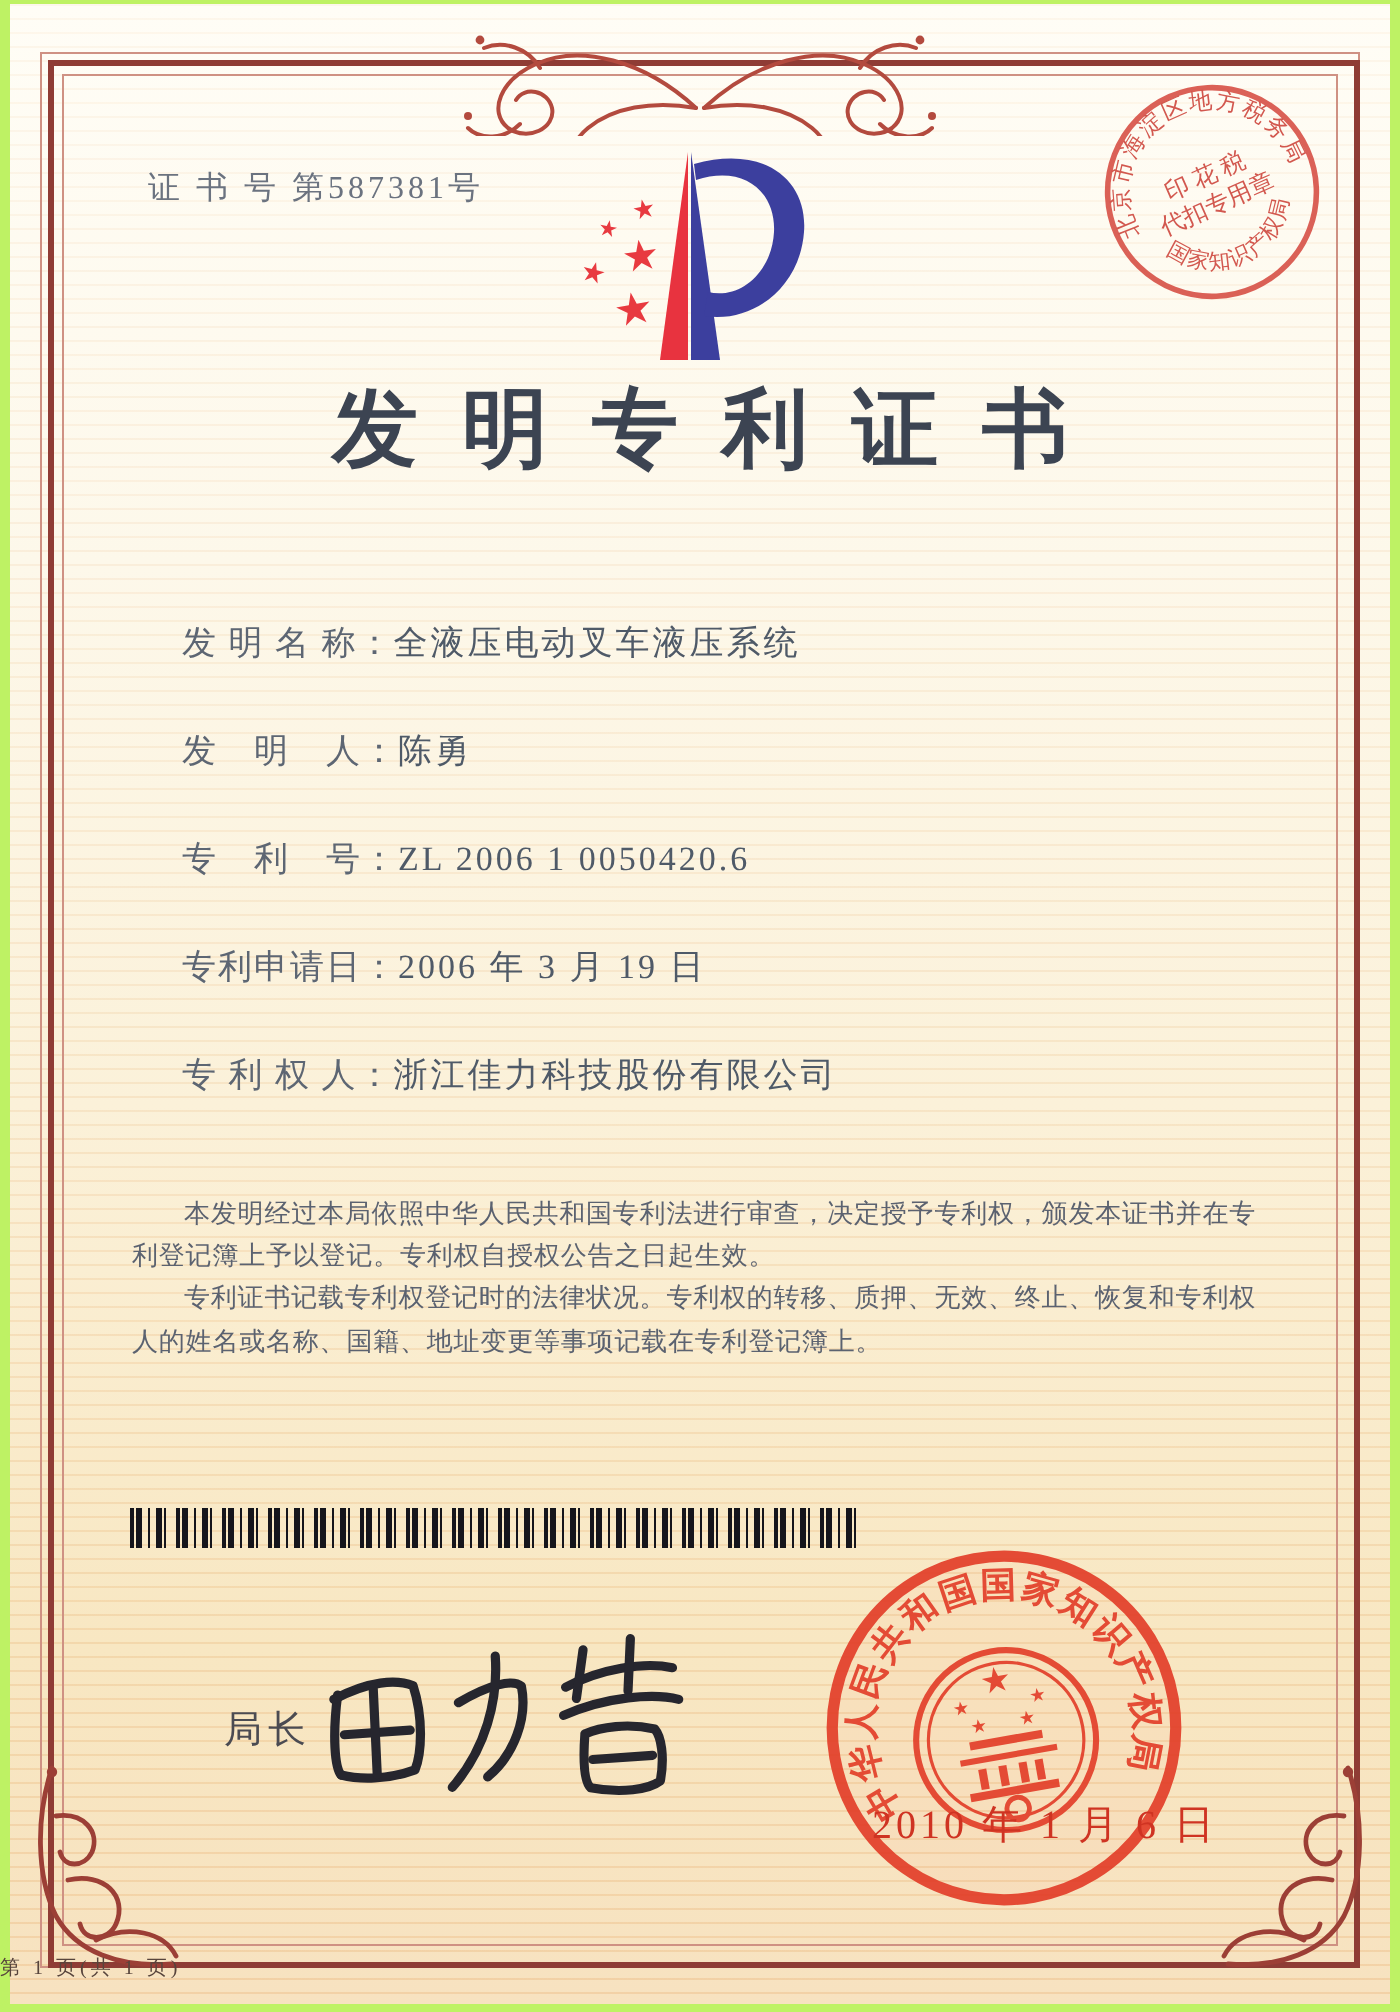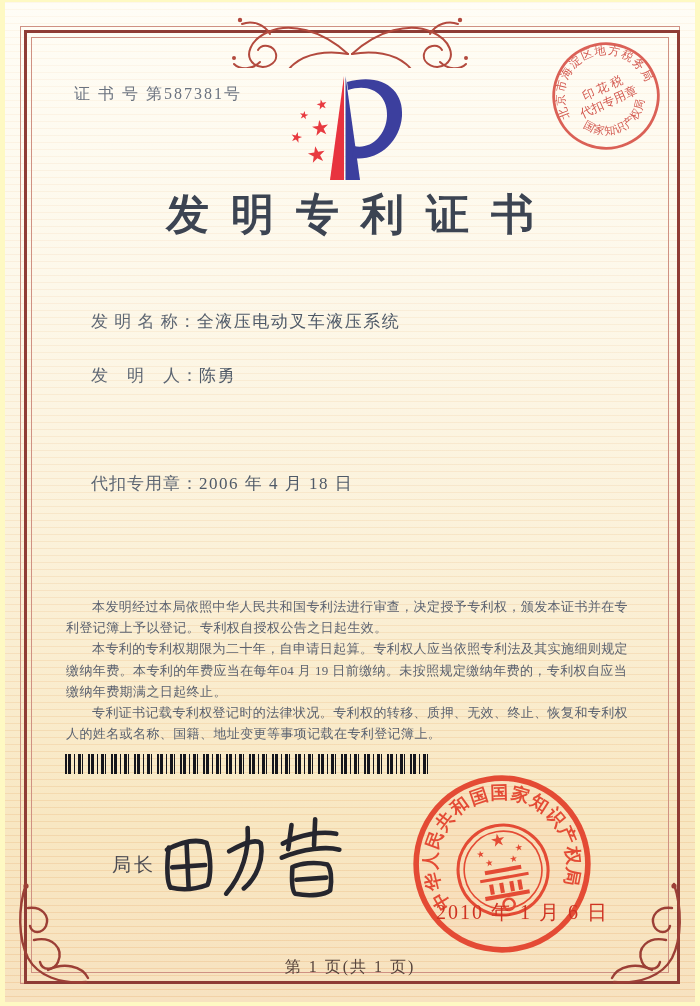--- a/index.html
+++ b/index.html
@@ -1,19 +1,19 @@
 <!DOCTYPE html>
 <html><head>
 <meta charset="utf-8">
 <style>
   html,body{margin:0;padding:0;background:#ffffff;}
   #certificate{
     position:relative;width:700px;height:1006px;overflow:hidden;
     font-family:"Liberation Serif","DejaVu Serif",serif;
-    background:#fef9c3;
+    background:#bef264;
   }
   .page{
     position:absolute;left:5px;top:2px;width:690px;height:1000px;
     background:linear-gradient(180deg,#fffdf6 0%,#fdf8ea 28%,#fbf1d9 55%,#f8e7c2 82%,#f7e2c0 100%);
   }
   .page::before{
     content:"";position:absolute;inset:0;
     background:repeating-linear-gradient(180deg,rgba(230,164,96,0.28) 0 1px,rgba(0,0,0,0) 1px 7px);
     -webkit-mask-image:linear-gradient(180deg,rgba(0,0,0,0.25) 0%,rgba(0,0,0,0.45) 40%,rgba(0,0,0,0.95) 100%);
     mask-image:linear-gradient(180deg,rgba(0,0,0,0.25) 0%,rgba(0,0,0,0.45) 40%,rgba(0,0,0,0.95) 100%);
@@ -53,21 +53,21 @@
       #15151c 13px 16px,transparent 16px 17px,
       #15151c 17px 18px,transparent 18px 23px);
   }
 
   .director-label{position:absolute;left:112px;top:852px;font-size:19px;color:#4b4b52;letter-spacing:3px;}
   .signature{position:absolute;left:142px;top:812px;width:215px;height:100px;}
 
   .office-seal{position:absolute;left:410px;top:772px;width:184px;height:184px;opacity:0.9;}
   .seal-date{position:absolute;left:436px;top:899px;font-size:20px;color:#cf3322;letter-spacing:2px;white-space:nowrap;}
 
-  .footer{position:absolute;left:0;top:957px;width:100%;text-align:center;font-size:16px;color:#57443c;letter-spacing:2px;}
+  .footer{position:absolute;left:0;top:977px;width:100%;font-size:10px;color:#57443c;letter-spacing:2px;}
 
   .ornament-top{position:absolute;left:228px;top:6px;width:244px;height:62px;}
   .corner-bl{position:absolute;left:8px;top:878px;width:100px;height:112px;}
   .corner-br{position:absolute;left:592px;top:878px;width:100px;height:112px;transform:scaleX(-1);}
 
   svg text{font-family:"Liberation Serif","DejaVu Serif",serif;}
 </style>
 </head>
 <body>
 
@@ -150,27 +150,32 @@
   </svg>
 
   <div class="title">发明专利证书</div>
 
   <div class="field" style="top:290px">
     <span class="lbl">发 明 名 称：</span><span class="val">全液压电动叉车液压系统</span>
   </div>
   <div class="field" style="top:344px">
     <span class="lbl">发　明　人：</span><span class="val">陈勇</span>
   </div>
+  <div class="field" style="top:398px">
+    <span class="lbl">专　利　号：</span><span class="val">ZL 2006 1 0050420.6</span>
+  </div>
   <div class="field" style="top:452px">
-    <span class="lbl">代扣专用章：</span><span class="val">2006 年 4 月 18 日</span>
+    <span class="lbl">专利申请日：</span><span class="val">2006 年 3 月 19 日</span>
+  </div>
+  <div class="field" style="top:506px">
+    <span class="lbl">专 利 权 人：</span><span class="val">浙江佳力科技股份有限公司</span>
   </div>
 
   <div class="body-text">
     <p>本发明经过本局依照中华人民共和国专利法进行审查，决定授予专利权，颁发本证书并在专利登记簿上予以登记。专利权自授权公告之日起生效。</p>
-    <p>本专利的专利权期限为二十年，自申请日起算。专利权人应当依照专利法及其实施细则规定缴纳年费。本专利的年费应当在每年04 月 19 日前缴纳。未按照规定缴纳年费的，专利权自应当缴纳年费期满之日起终止。</p>
     <p>专利证书记载专利权登记时的法律状况。专利权的转移、质押、无效、终止、恢复和专利权人的姓名或名称、国籍、地址变更等事项记载在专利登记簿上。</p>
   </div>
 
   <div class="barcode"></div>
 
   <div class="director-label">局长</div>
   <svg class="signature" viewBox="0 0 215 100">
     <g stroke="#26262e" fill="none" stroke-width="4.6" stroke-linecap="round" stroke-linejoin="round" transform="rotate(-4 107 50)">
       <path d="M28,30 C24,50 24,66 27,70"></path>
       <path d="M26,32 C44,24 58,24 66,28 C70,44 68,62 64,70 C50,74 36,73 27,70"></path>

